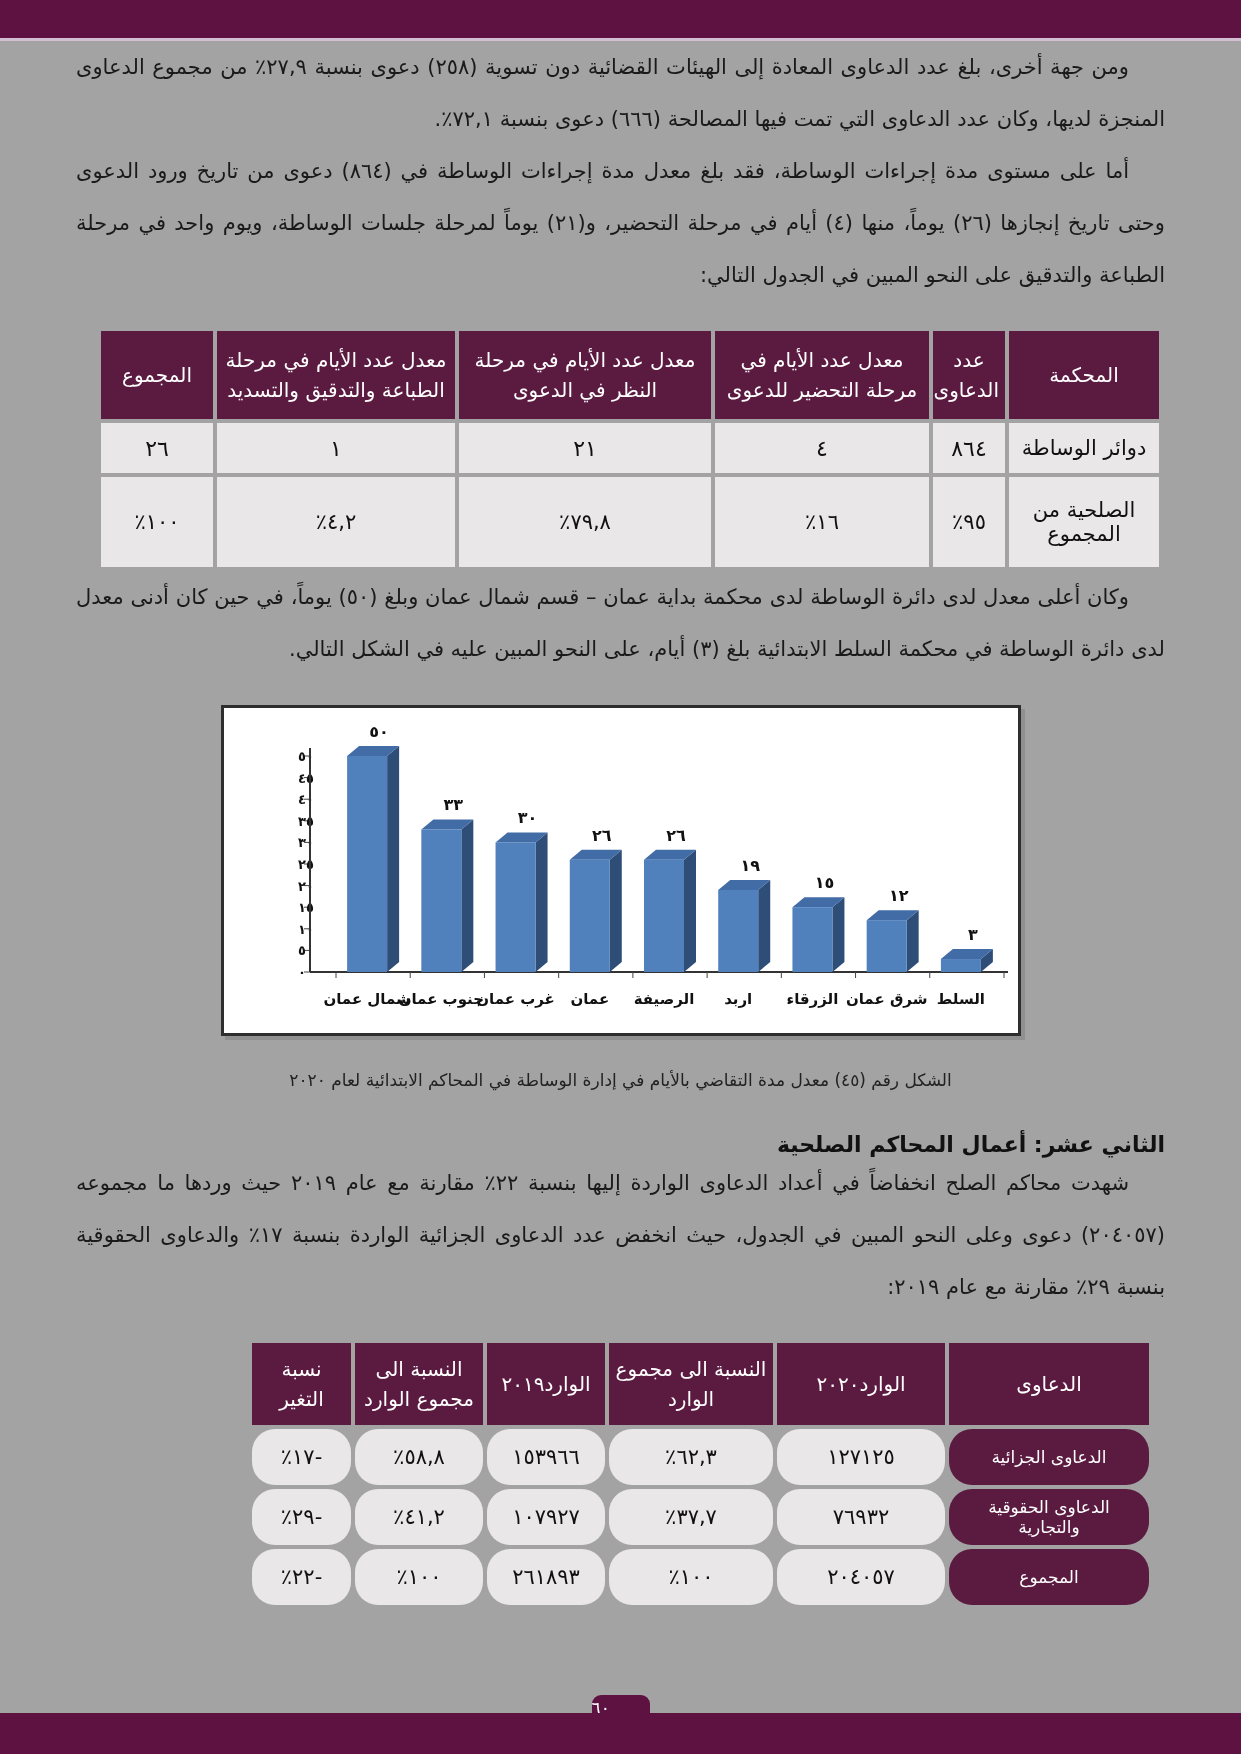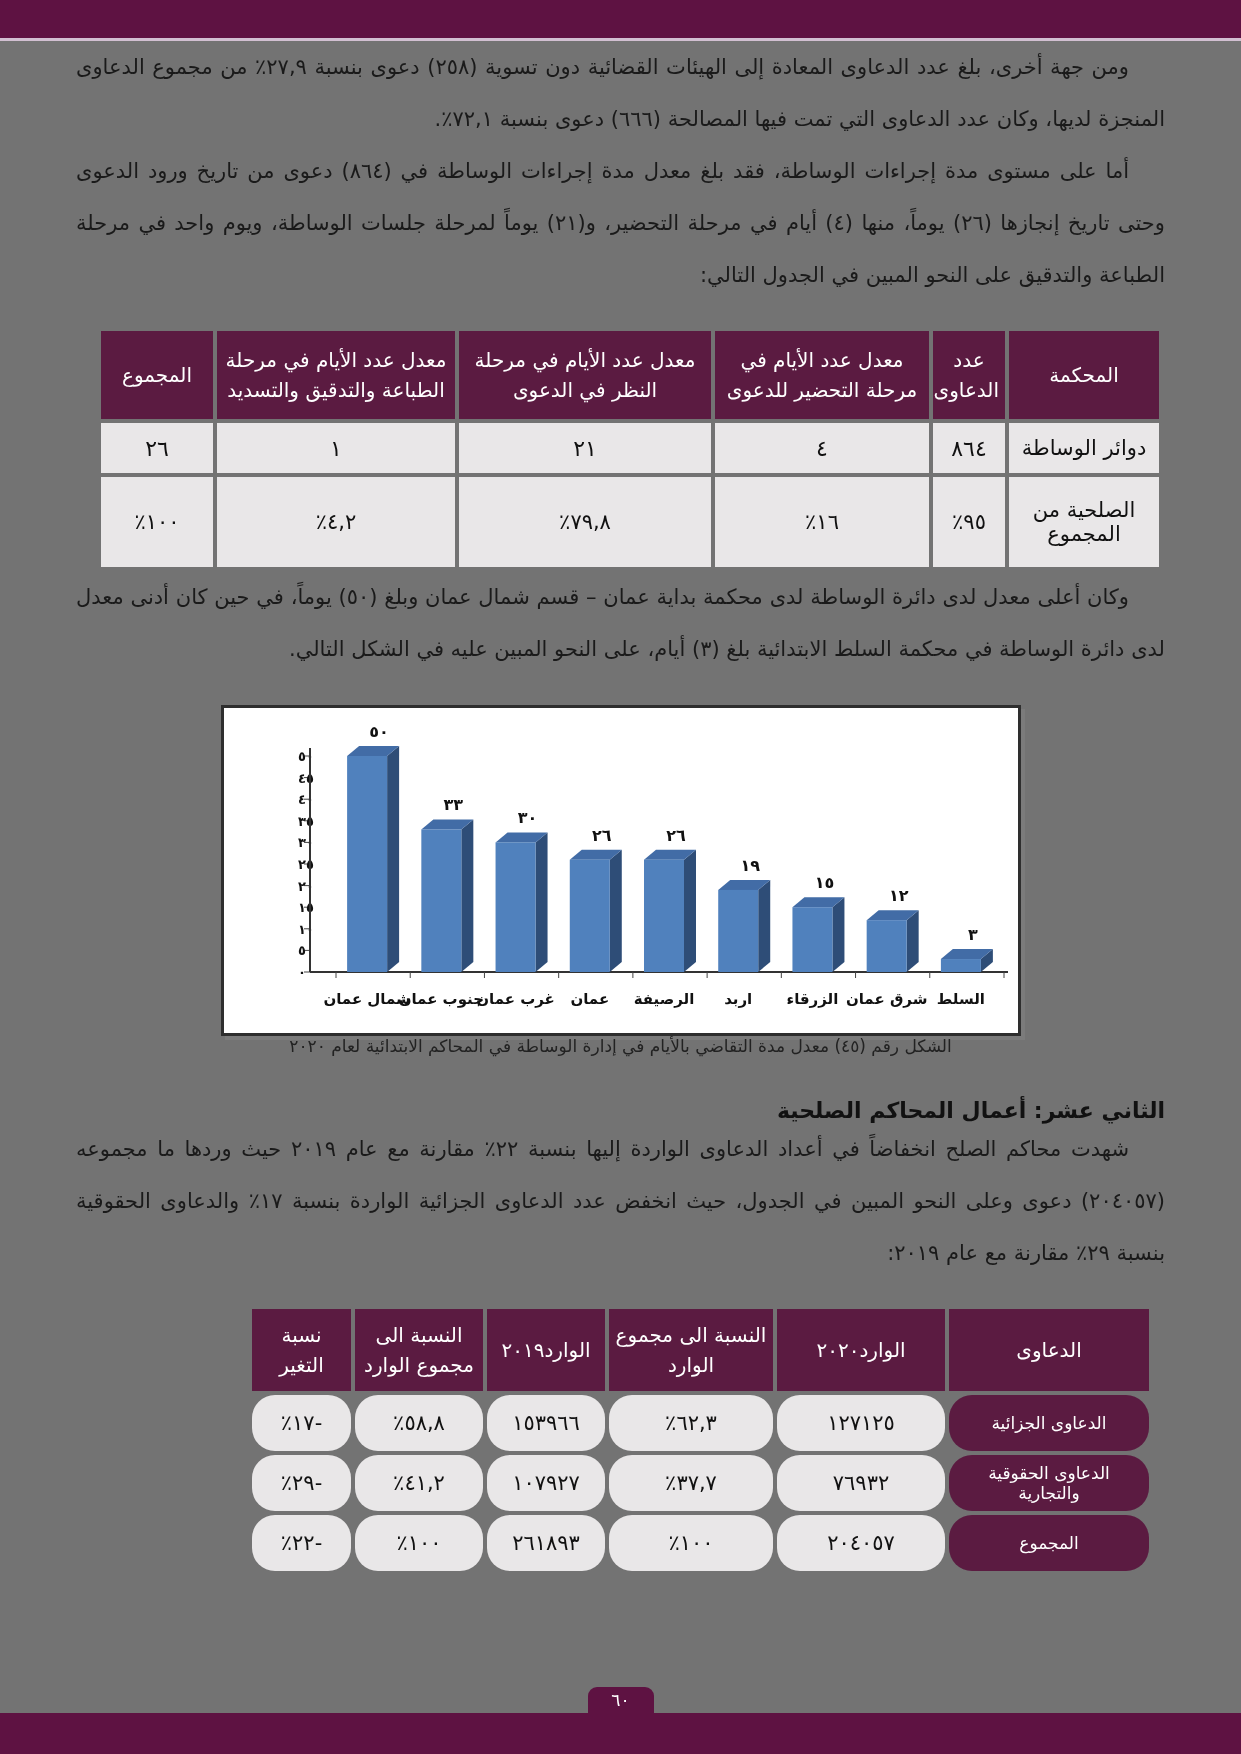--- a/index.html
+++ b/index.html
@@ -1,20 +1,20 @@
 <!DOCTYPE html>
 <html lang="ar" dir="rtl"><head>
 <meta charset="utf-8">
 <style>
   html,body{margin:0;padding:0;background:#ffffff;}
   .page{
     position:relative;
     width:1241px;height:1754px;
     margin:0 auto;
-    background:#737373;
+    background:#a3a3a3;
     overflow:hidden;
     font-family:"DejaVu Sans", sans-serif;
     direction:rtl;
     color:#1a1a1a;
   }
   .top-bar{
     position:absolute;top:0;left:0;right:0;height:38px;
     background:#5e1242;border-bottom:3px solid #d2c0d2;
   }
   .content{position:absolute;top:41px;right:0;left:0;padding:0 76px;}
@@ -48,36 +48,36 @@
     background:#5b1b41;color:#ffffff;font-size:17px;
   }
 
   
   .chart-frame{
     width:794px;margin:30px auto 0;
     border:3px solid #2e2e2e;background:#ffffff;
     box-shadow:4px 4px 0 rgba(130,130,130,.55);
   }
   .figure-caption{
-    text-align:center;font-size:17px;color:#222;
+    margin-top:34px;text-align:center;font-size:17px;color:#222;
   }
   .section-heading{
     margin:42px 0 0 0;font-size:22px;font-weight:bold;color:#111;
     text-align:right;
   }
 
   
   .footer-bar{
     position:absolute;left:0;right:0;bottom:0;height:41px;background:#5e1242;
   }
   .page-number-tab{
-    position:absolute;bottom:41px;left:50%;transform:translateX(-50%);
-    width:66px;height:26px;background:#5e1242;
+    position:absolute;bottom:33px;left:50%;transform:translateX(-50%);
+    width:58px;height:26px;background:#5e1242;
     border-radius:9px 9px 0 0;
-    color:#fff;font-size:17px;line-height:27px;text-align:center;
+    color:#fff;font-size:17px;line-height:27px;text-align:left;
   }
 </style>
 </head>
 <body>
 
 <div class="page">
 
   <div class="top-bar"></div>
 
   <div class="content">

